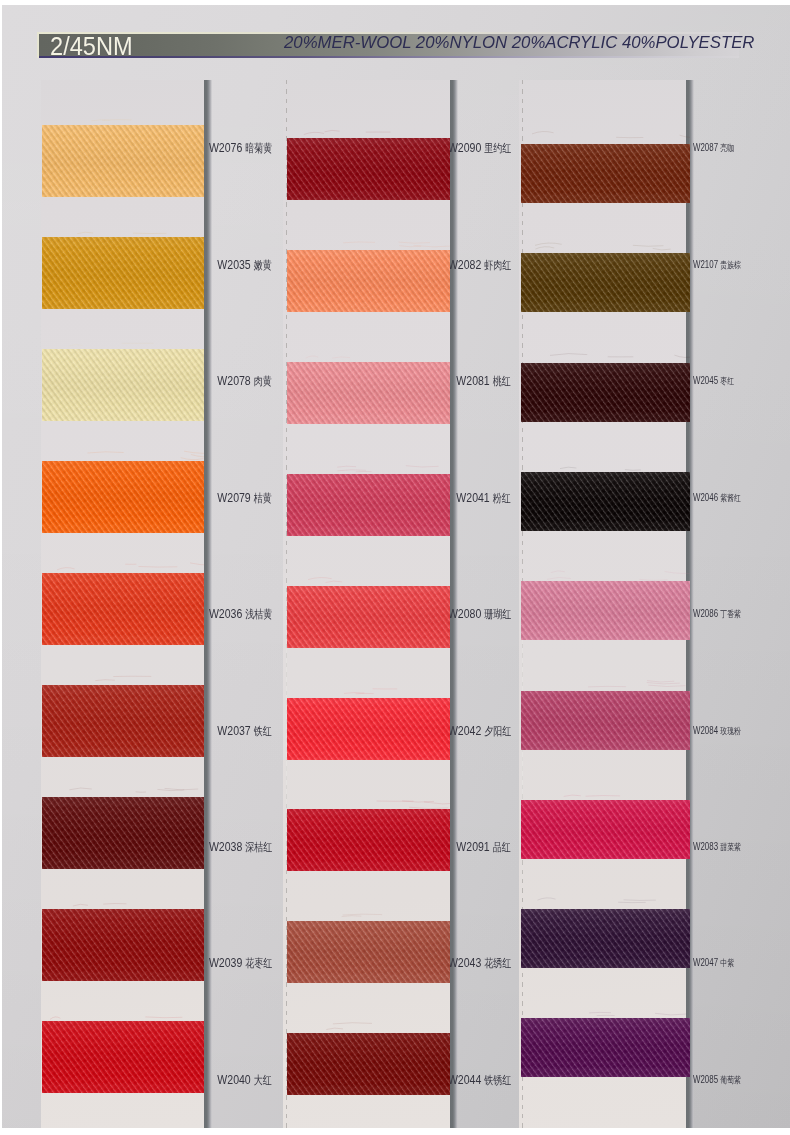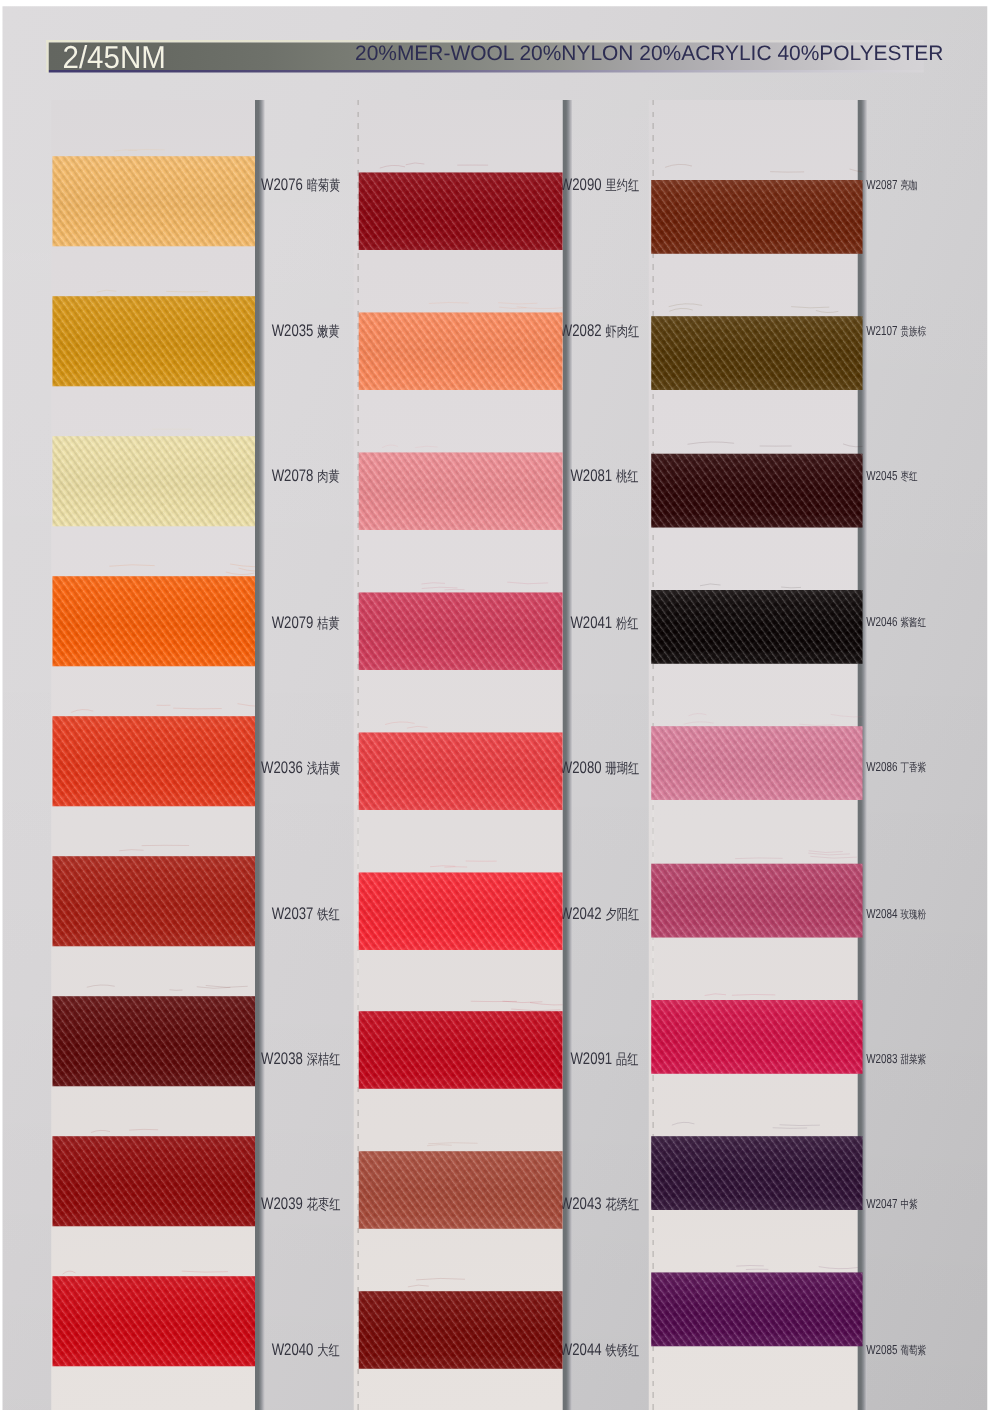--- a/index.html
+++ b/index.html
@@ -21,21 +21,21 @@
   }
   .hdr-underline{position:absolute;left:39px;top:55.6px;width:700px;height:2.2px;
     background:linear-gradient(90deg,#413a6e 0%,#494270 18%,#5f5880 38%,#8b86a3 58%,#b6b3c2 76%,#cfcdd4 90%,#d7d5d8 100%);}
   .hdr-topline{position:absolute;left:37px;top:31.8px;width:702px;height:2.2px;
     background:linear-gradient(90deg,#e8e7d2 0%,#e4e3cf 25%,#dedcd0 55%,#d9d7d4 80%,#d8d6d9 100%);}
   .hdr-leftline{position:absolute;left:37px;top:31.8px;width:2px;height:26px;background:#e6e5d2;}
   .hdr-count{position:absolute;left:49.5px;top:35px;height:22px;line-height:22px;
     font-size:25.4px;color:#f4f3e2;white-space:nowrap;transform:scaleX(.93);transform-origin:left center;
     text-shadow:0 0 1px rgba(80,76,120,.55);}
   .hdr-comp{position:absolute;left:284px;top:32px;height:21px;line-height:21px;
-    font-size:16.75px;color:#2d2d52;white-space:nowrap;}
+    font-size:16.75px;color:#2d2d52;white-space:nowrap;font-style:italic;}
 
   
   .card{position:absolute;top:80px;height:1048px;overflow:hidden;
     background:linear-gradient(174deg,#dbd8da 0%,#dedadc 12%,#e0dcde 32%,#e1dddd 55%,#e3dedc 78%,#e6e1de 92%,#e7e2df 100%);}
   .card-shadow{position:absolute;top:80px;height:1048px;width:8px;
     background:linear-gradient(90deg,#6b7073 0%,#6e7275 36%,#888b90 58%,#a8a8ad 76%,#c2c1c5 90%,rgba(200,199,203,0) 100%);}
   .perf{position:absolute;top:80px;height:1048px;width:1.6px;opacity:.62;
     background:repeating-linear-gradient(180deg,#9e9b98 0px,#9e9b98 4.4px,rgba(0,0,0,0) 4.4px,rgba(0,0,0,0) 9.4px);}
   .perf-fade{position:absolute;top:80px;height:1048px;width:1.6px;
     background:linear-gradient(180deg,rgba(230,228,226,0) 0%,rgba(230,228,226,0) 44%,rgba(230,228,226,.72) 56%,rgba(230,228,226,.80) 66%,rgba(230,228,226,0) 78%);}

